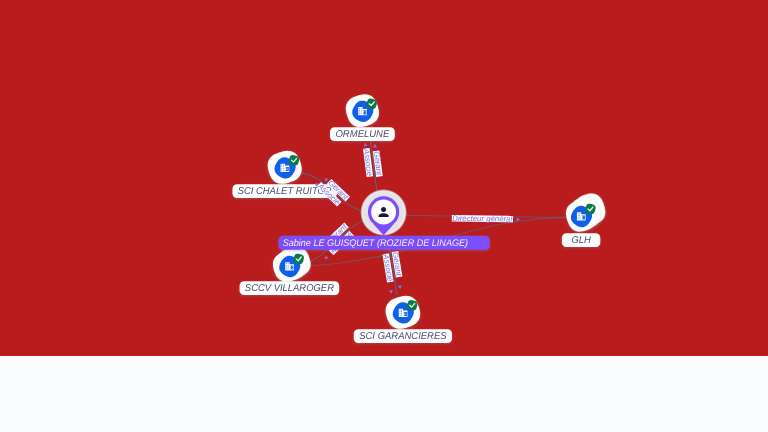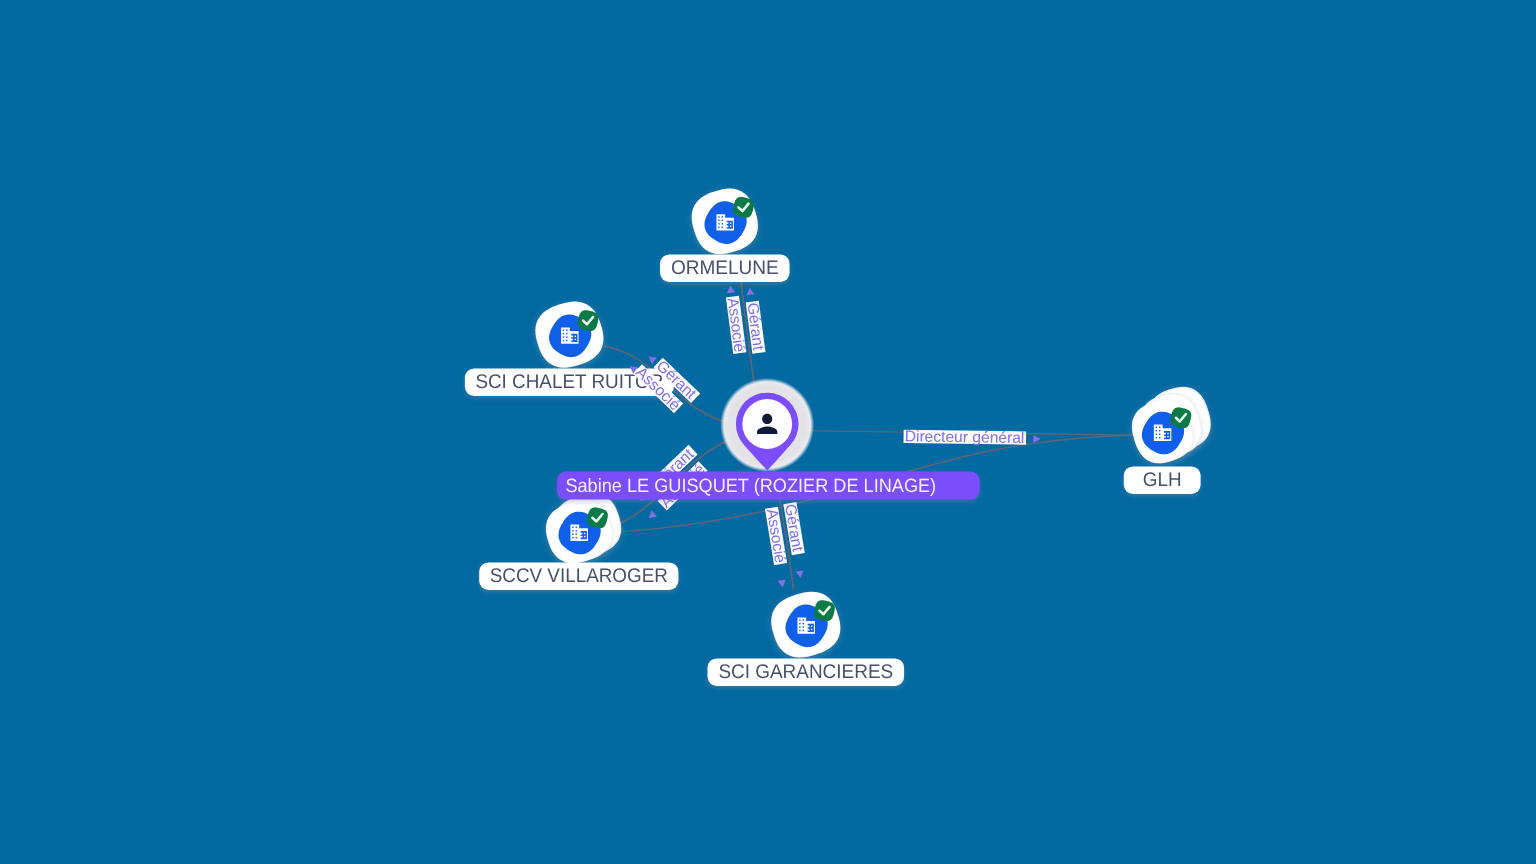--- a/index.html
+++ b/index.html
@@ -1,19 +1,19 @@
 <!DOCTYPE html>
 <html><head>
 <meta charset="utf-8">
 <title>Graph</title>
 <style>
   html,body{margin:0;padding:0;}
   body{width:768px;height:432px;overflow:hidden;background:#fafbfd;
        font-family:"Liberation Sans",sans-serif;-webkit-font-smoothing:antialiased;text-rendering:geometricPrecision;}
-  #stage{position:relative;width:768px;height:432px;background:#0369a1;}
+  #stage{position:relative;width:768px;height:356px;background:#b91c1c;font-style:italic;}
   svg#svgroot{position:absolute;left:0;top:0;width:768px;height:432px;}
   .edge{fill:none;stroke:#5f6578;stroke-width:0.72;}
   .edge-label{font-size:7.8px;fill:#8270e6;font-family:"Liberation Sans",sans-serif;}
   .node-label-text{font-size:9.9px;fill:#474f6b;font-family:"Liberation Sans",sans-serif;}
   text{-webkit-font-smoothing:antialiased;}
   .center-label-text{font-size:9.6px;fill:#f3eeff;font-family:"Liberation Sans",sans-serif;}
 </style>
 </head>
 <body>
 

